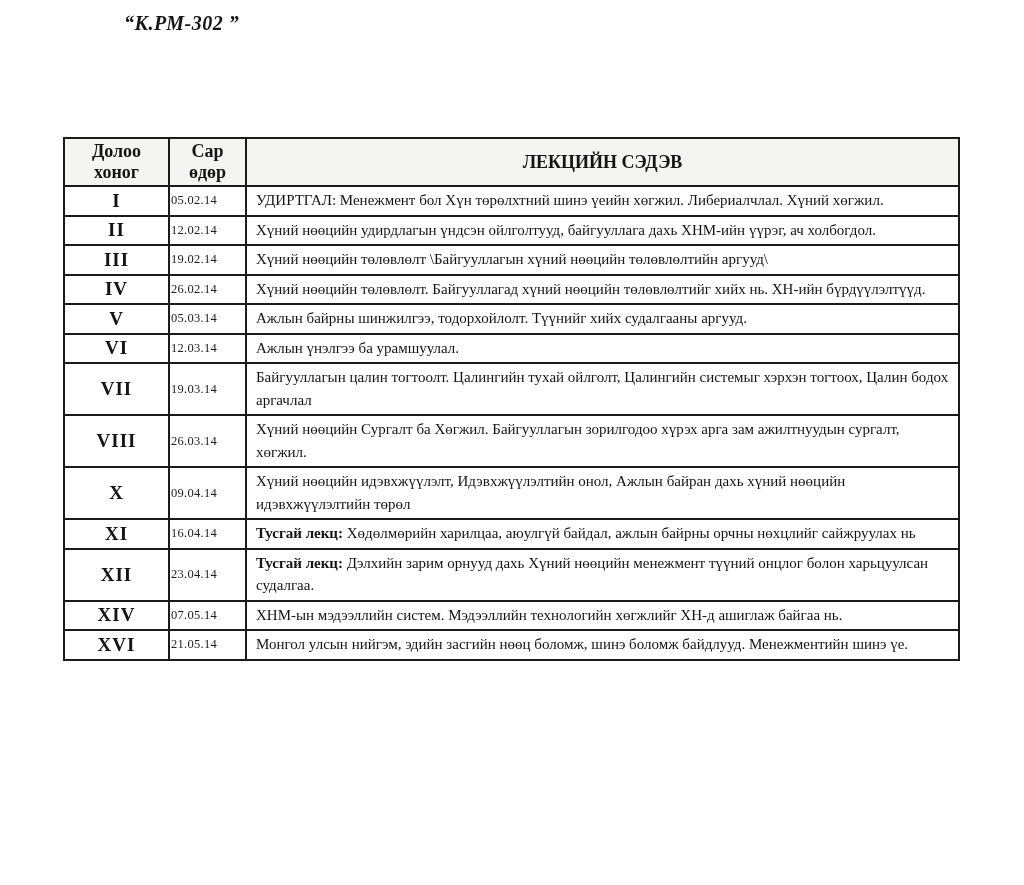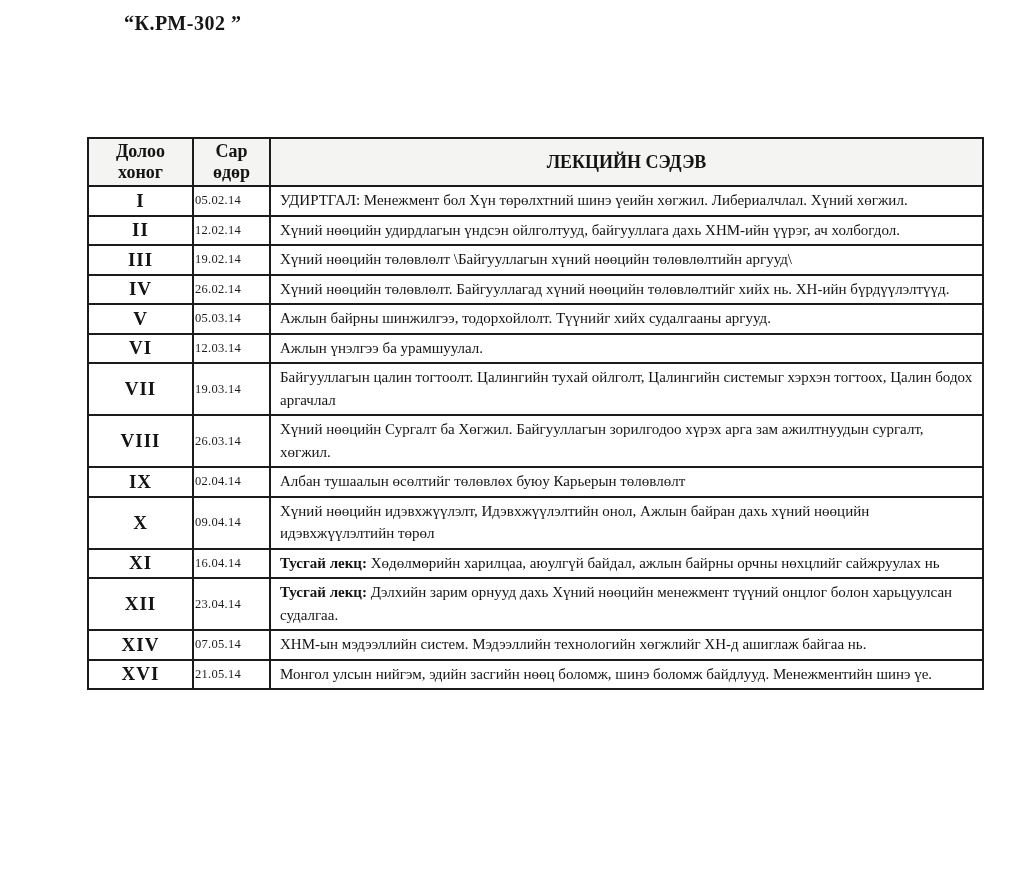--- a/index.html
+++ b/index.html
@@ -12,31 +12,31 @@
     color: #121212;
     font-family: "Liberation Serif", serif;
     overflow: hidden;
   }
   .doc-code {
     position: absolute;
     left: 124px;
     top: 12px;
     font-size: 20px;
     font-weight: bold;
+    font-style: italic;
     letter-spacing: 0.5px;
     color: #161616;
   }
   table.schedule {
     position: absolute;
     left: 63px;
     top: 137px;
     width: 895px;
     border-collapse: collapse;
     table-layout: fixed;
-    margin-left: 24px;
   }
   .schedule th, .schedule td {
     border: 2px solid #1b1b1b;
   }
   .schedule thead th {
     height: 48px;
     font-size: 18px;
     font-weight: bold;
     line-height: 21px;
     text-align: center;
@@ -122,25 +122,20 @@
         <td class="week">VII</td>
         <td class="date">19.03.14</td>
         <td class="topic">Байгууллагын цалин тогтоолт. Цалингийн тухай ойлголт, Цалингийн системыг хэрхэн тогтоох, Цалин бодох аргачлал</td>
       </tr>
       <tr>
         <td class="week">VIII</td>
         <td class="date">26.03.14</td>
         <td class="topic">Хүний нөөцийн Сургалт ба Хөгжил. Байгууллагын зорилгодоо хүрэх арга зам ажилтнуудын сургалт, хөгжил.</td>
       </tr>
       <tr>
-        <td class="week">IX</td>
-        <td class="date">02.04.14</td>
-        <td class="topic">Албан тушаалын өсөлтийг төлөвлөх буюу Карьерын төлөвлөлт</td>
-      </tr>
-      <tr>
         <td class="week">X</td>
         <td class="date">09.04.14</td>
         <td class="topic">Хүний нөөцийн идэвхжүүлэлт, Идэвхжүүлэлтийн онол, Ажлын байран дахь хүний нөөцийн идэвхжүүлэлтийн төрөл</td>
       </tr>
       <tr>
         <td class="week">XI</td>
         <td class="date">16.04.14</td>
         <td class="topic"><b>Тусгай лекц:</b> Хөдөлмөрийн харилцаа, аюулгүй байдал, ажлын байрны орчны нөхцлийг сайжруулах нь</td>
       </tr>
       <tr>

